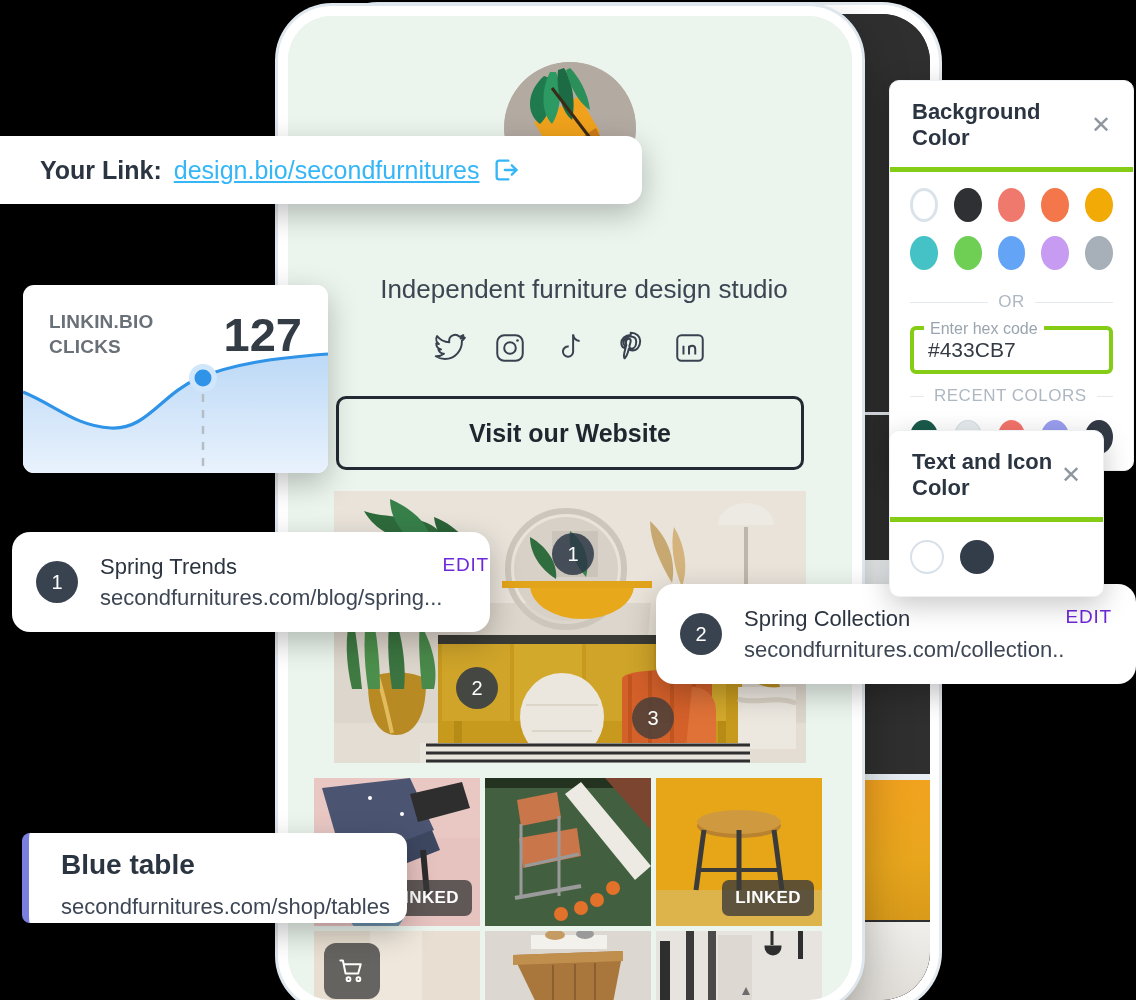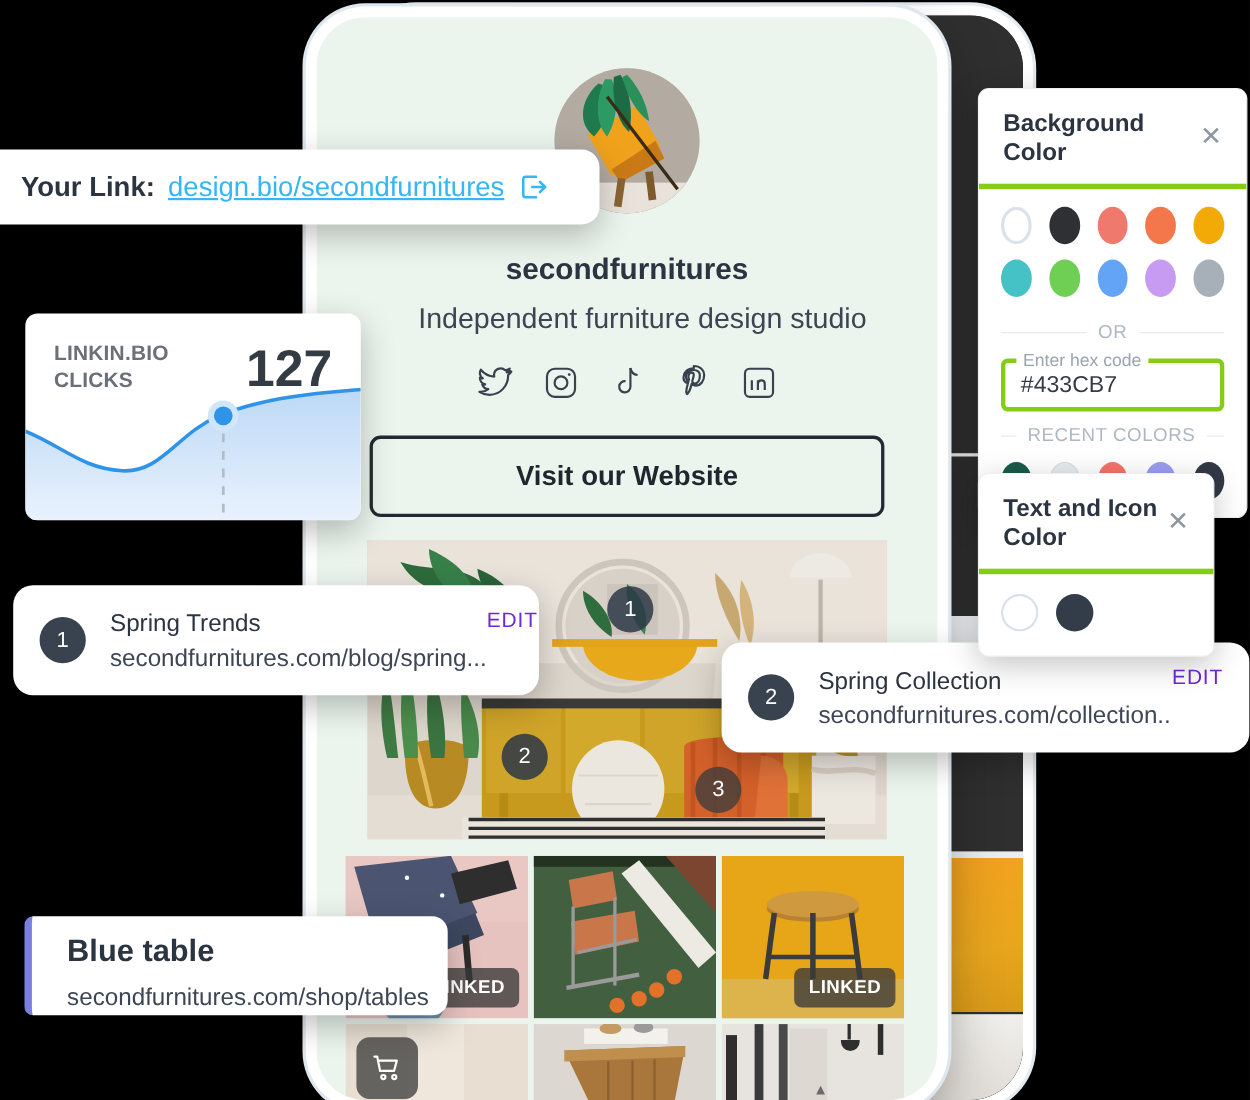--- a/index.html
+++ b/index.html
@@ -109,23 +109,23 @@
     width:56px; height:56px; border-radius:12px;
     background:rgba(68,68,68,.80);
     display:flex; align-items:center; justify-content:center;
   }
 
   
   .card{ position:absolute; background:#fff; border-radius:18px;
          box-shadow:0 10px 30px rgba(0,0,0,.25); z-index:20; }
 
   .link-card{
-    left:0px; top:136px; width:545px; height:68px;
+    left:0px; top:136px; width:642px; height:68px;
     border-radius:0 16px 16px 0;
-    display:flex; align-items:center; padding-left:19px; gap:12px;
+    display:flex; align-items:center; padding-left:40px; gap:12px;
   }
   .link-label{ font-size:25px; font-weight:bold; color:#2b3441; }
   .link-url{ font-size:25px; color:#35b6f6; text-decoration:underline; cursor:pointer; }
   .ext-icon{ width:28px; height:28px; color:#35b6f6; }
 
   .clicks-card{
     left:23px; top:285px; width:305px; height:188px;
     border-radius:11px; overflow:hidden;
   }
   .clicks-title{
@@ -241,21 +241,20 @@
             <rect x="84" y="94" width="7" height="26" fill="#7d5a2c" transform="rotate(-7 87 106)"></rect>
             <path d="M40 14 C22 30 22 52 36 62 C48 50 52 30 46 16 Z" fill="#1f7a4e"></path>
             <path d="M46 10 C36 30 38 52 48 62 C58 46 58 24 52 10 Z" fill="#2c9a62"></path>
             <path d="M54 8 C52 30 58 50 68 58 C72 40 68 18 60 6 Z" fill="#1c6b45"></path>
             <path d="M62 8 C66 26 76 42 86 48 C84 30 74 14 66 6 Z" fill="#2a8f59"></path>
             <path d="M48 26 L112 110" stroke="#3a2a18" stroke-width="3" fill="none"></path>
           </g>
         </svg>
       </div>
 
-      <div class="handle">secondfurnitures</div>
       <div class="bio">Independent furniture design studio</div>
 
       <div class="socials">
         <a class="ic" href="#" style="color:inherit;">
           <svg viewBox="0 0 24 24" width="34" height="34" fill="none" stroke="currentColor" stroke-width="1.4" stroke-linejoin="round">
             <path d="M22 4.5c-.8.4-1.6.6-2.5.8a4.2 4.2 0 0 0 1.9-2.4c-.9.5-1.8.9-2.8 1.1A4.2 4.2 0 0 0 11.4 7c0 .3 0 .7.1 1A12 12 0 0 1 2.9 3.6a4.2 4.2 0 0 0 1.3 5.6c-.7 0-1.3-.2-1.9-.5A4.2 4.2 0 0 0 5.7 13c-.6.2-1.2.2-1.9.1a4.2 4.2 0 0 0 3.9 2.9A8.4 8.4 0 0 1 2 17.8 11.9 11.9 0 0 0 8.4 19.7c7.7 0 12-6.5 12-12.1v-.6c.8-.6 1.5-1.3 2.1-2.2z"></path>
           </svg>
         </a>
         <a class="ic" href="#" style="color:inherit;">
           <svg viewBox="0 0 24 24" width="34" height="34" fill="none" stroke="currentColor" stroke-width="1.4">

